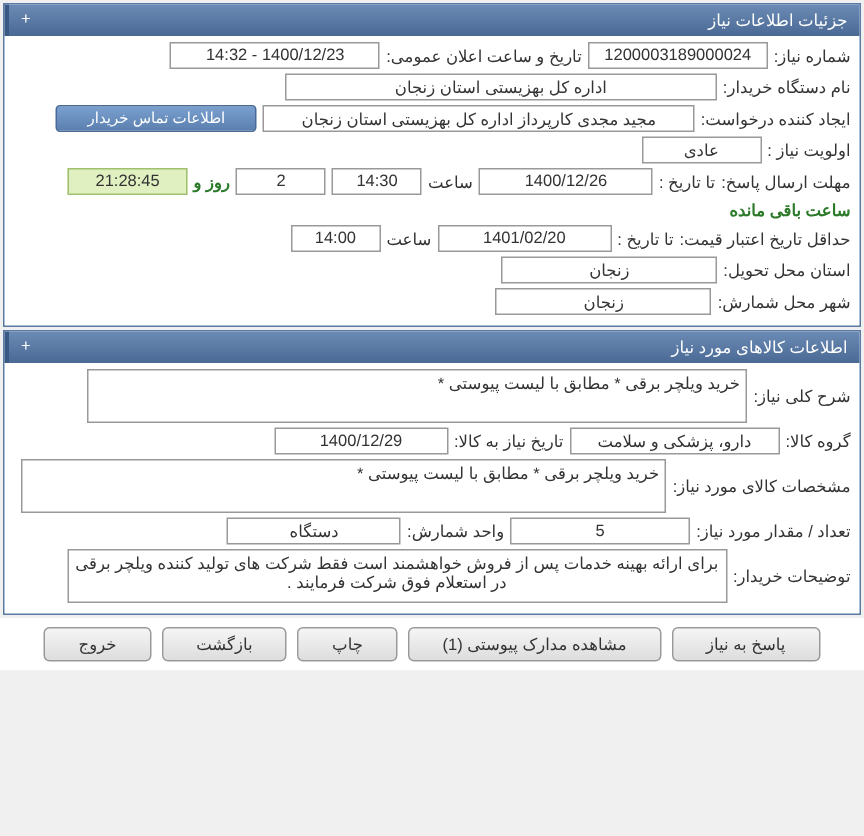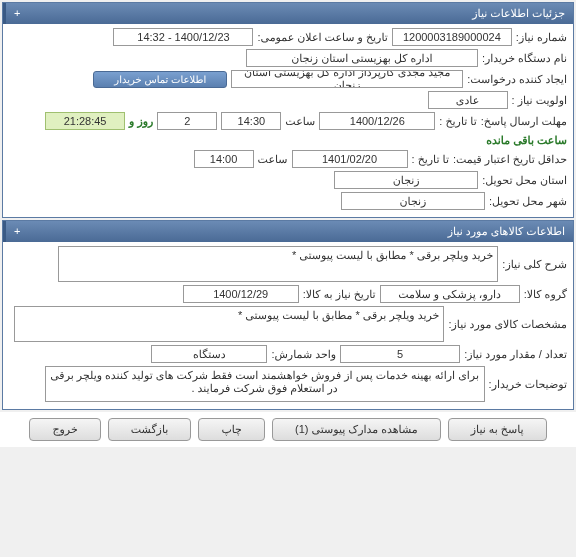--- a/index.html
+++ b/index.html
@@ -10,21 +10,21 @@
 .panel-body { padding: 4px 6px; }
 .row { display: flex; align-items: center; margin-bottom: 3px; flex-wrap: wrap; gap: 4px; }
 .label { white-space: nowrap; color: #333; font-size: 11px; }
 .field { border: 1px solid #999; background: #fff; padding: 1px 4px; font-size: 11px; height: 18px; display: inline-flex; align-items: center; overflow: hidden; text-align: center; justify-content: center; }
 .w60 { width: 60px; }
 .w80 { width: 80px; }
 .w100 { width: 116px; }
 .w120 { width: 120px; }
 .w140 { width: 140px; }
 .w180 { width: 144px; }
-.w240 { width: 232px; }
+.w240 { width: 288px; }
 .wfull { width: 540px; }
 .textarea { height: 36px; align-items: flex-start; justify-content: flex-start; padding-top: 2px; }
 .btn-info { background: linear-gradient(#7aa0d0, #5b80b0); color: #fff; padding: 2px 20px; border: 1px solid #4a6a95; border-radius: 3px; font-size: 10px; cursor: pointer; }
 .green-text { color: #2a7a2a; font-weight: bold; }
 .btn-bar { padding: 6px; text-align: center; background: #fff; }
 .btn { display: inline-block; background: linear-gradient(#f5f5f5, #ddd); border: 1px solid #999; border-radius: 4px; padding: 4px 22px; margin: 0 2px; font-size: 11px; cursor: pointer; color: #333; }
 .highlight-time { background: #e0f0c0; border: 1px solid #a0c070; }
 </style>
 </head>
 <body>
@@ -78,21 +78,21 @@
       <span class="label">ساعت</span>
       <span class="field w60">14:00</span>
     </div>
 
     <div class="row">
       <span class="label">استان محل تحویل:</span>
       <span class="field w180">زنجان</span>
     </div>
 
     <div class="row">
-      <span class="label">شهر محل تحویل:</span>
+      <span class="label">شهر محل شمارش:</span>
       <span class="field w180">زنجان</span>
     </div>
 
   </div>
 </div>
 
 <div class="panel">
   <div class="panel-header">
     <span>اطلاعات کالاهای مورد نیاز</span>
     <span class="plus">+</span>

